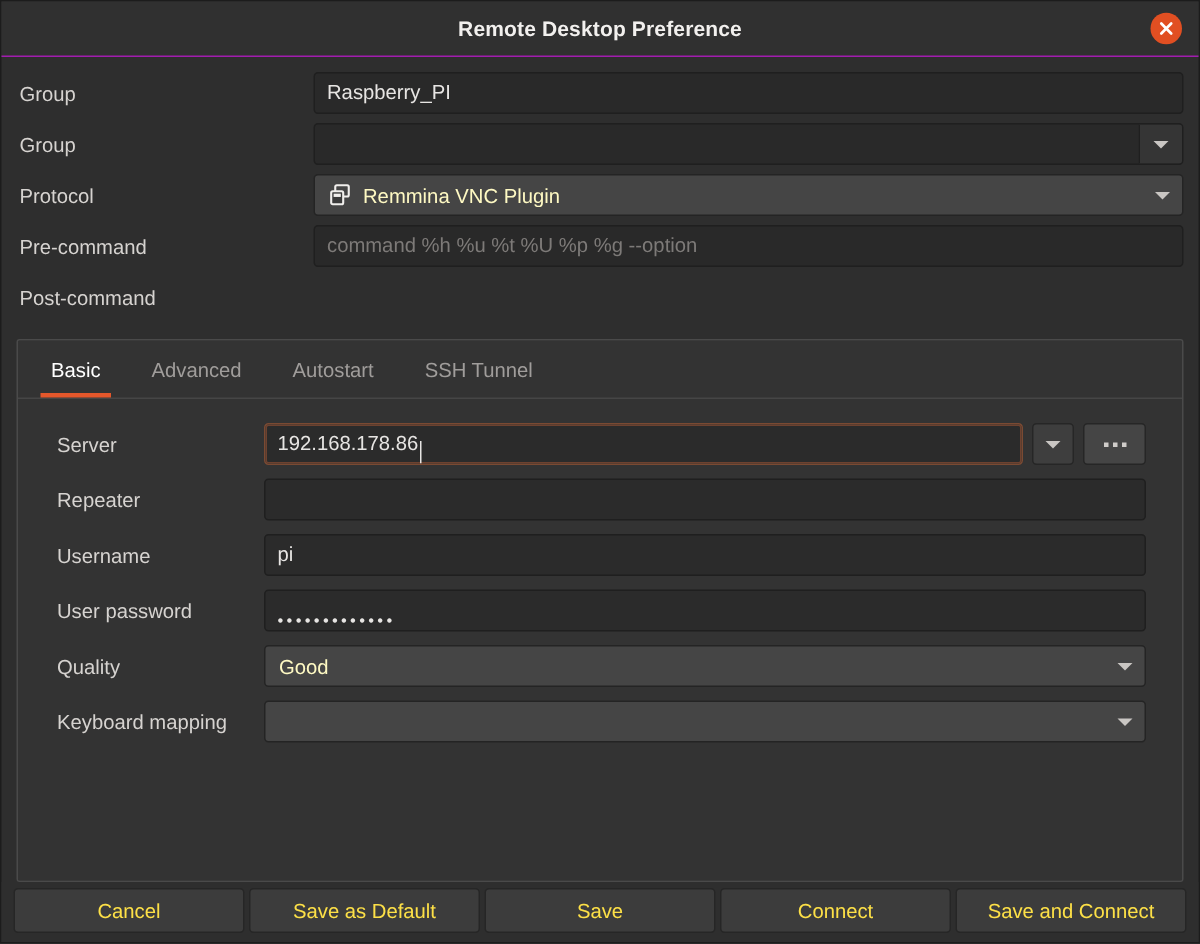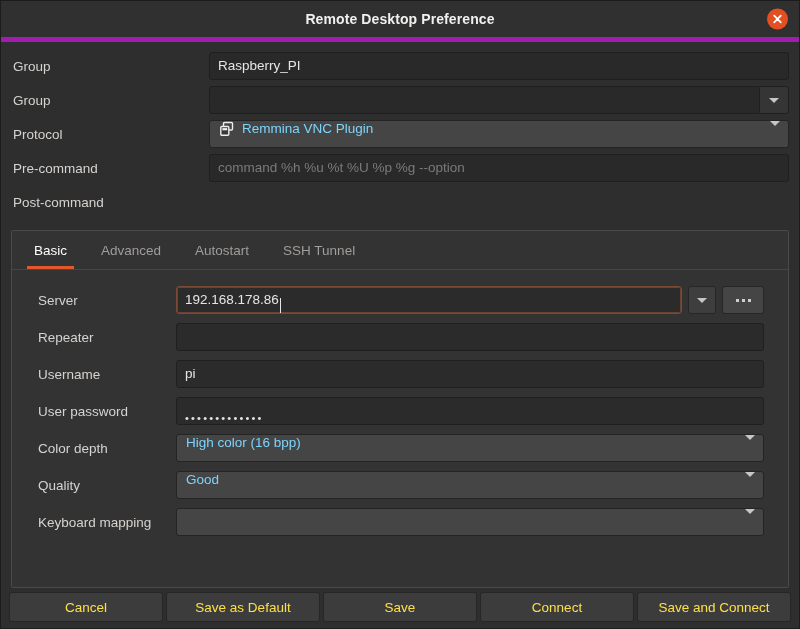--- a/index.html
+++ b/index.html
@@ -25,21 +25,21 @@
     box-sizing: border-box;
     border: 1px solid #1c1c1c;
     position: relative;
   }
 
   
   .titlebar {
     height: 36px;
     flex: 0 0 36px;
     background: #303030;
-    border-bottom: 5px solid #a21caf;
+    border-bottom: 1px solid #a21caf;
     display: flex;
     align-items: center;
     justify-content: center;
     position: relative;
   }
   .titlebar-title {
     font-size: 14px;
     font-weight: bold;
     color: #f2f0ee;
     letter-spacing: 0.1px;
@@ -156,23 +156,23 @@
 
   
   .combo {
     flex: 1 1 auto;
     background: #454545;
     border: 1px solid #242424;
     border-radius: 3px;
     height: 28px;
     box-sizing: border-box;
     display: flex;
-    align-items: flex-start;
+    align-items: center;
     padding: 0 8px 0 9px;
-    color: #7dd3fc;
+    color: #fef9c3;
     font-size: 13.5px;
     gap: 7px;
   }
   .combo .combo-text {
     flex: 1 1 auto;
     overflow: hidden;
     white-space: nowrap;
   }
   .arrow {
     width: 0; height: 0;
@@ -437,29 +437,20 @@
 
       <div class="irow">
         <div class="irow-label">User password</div>
         <div class="irow-field">
           <div class="entry inner-entry">
             <span class="dots">•••••••••••••</span>
           </div>
         </div>
       </div>
 
-      <div class="irow">
-        <div class="irow-label">Color depth</div>
-        <div class="irow-field">
-          <div class="combo">
-            <span class="combo-text">High color (16 bpp)</span>
-            <span class="arrow"></span>
-          </div>
-        </div>
-      </div>
 
       <div class="irow">
         <div class="irow-label">Quality</div>
         <div class="irow-field">
           <div class="combo">
             <span class="combo-text">Good</span>
             <span class="arrow"></span>
           </div>
         </div>
       </div>

